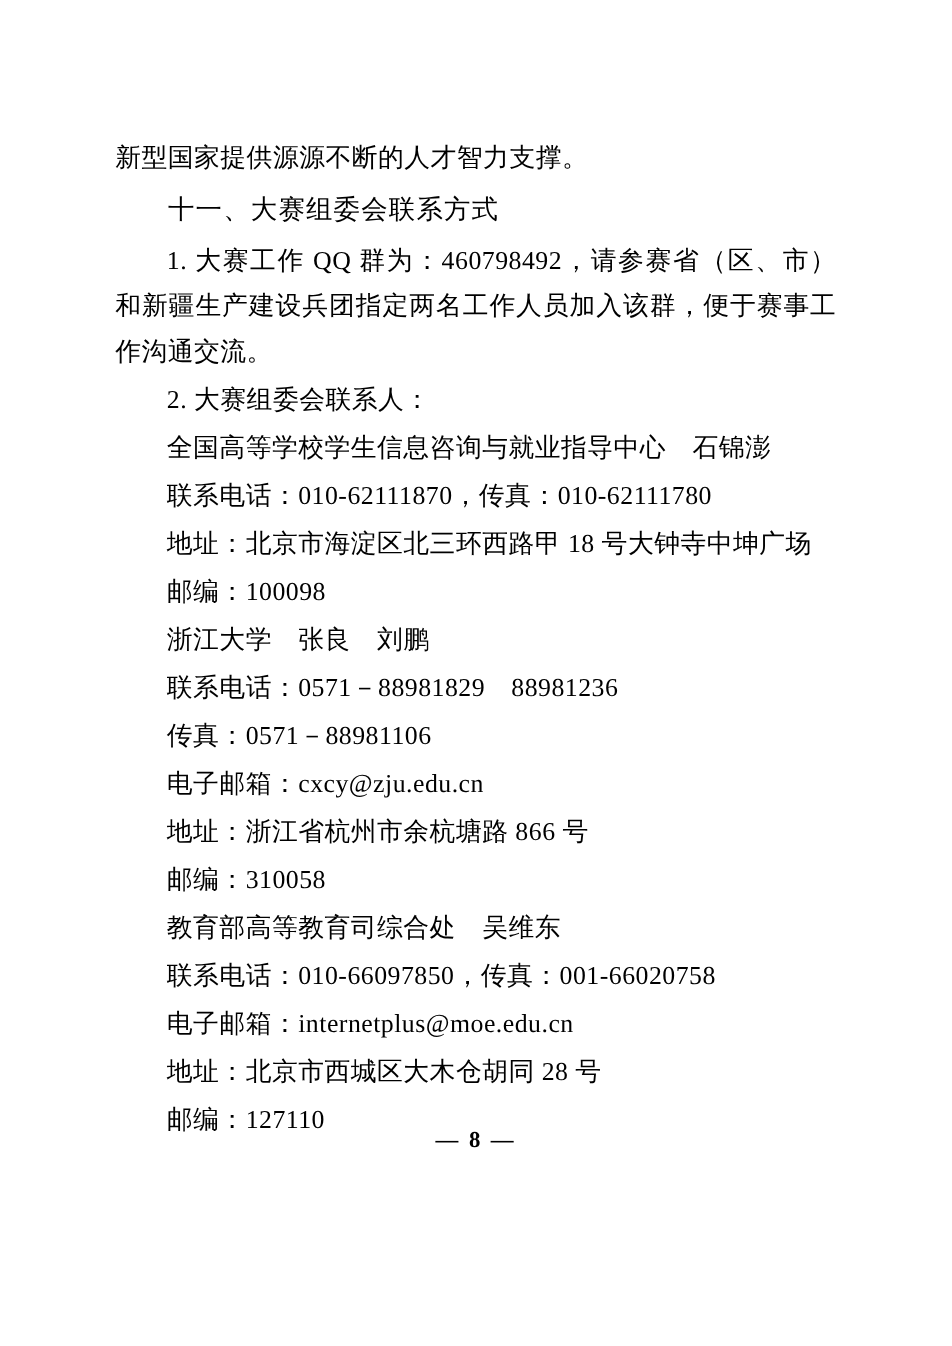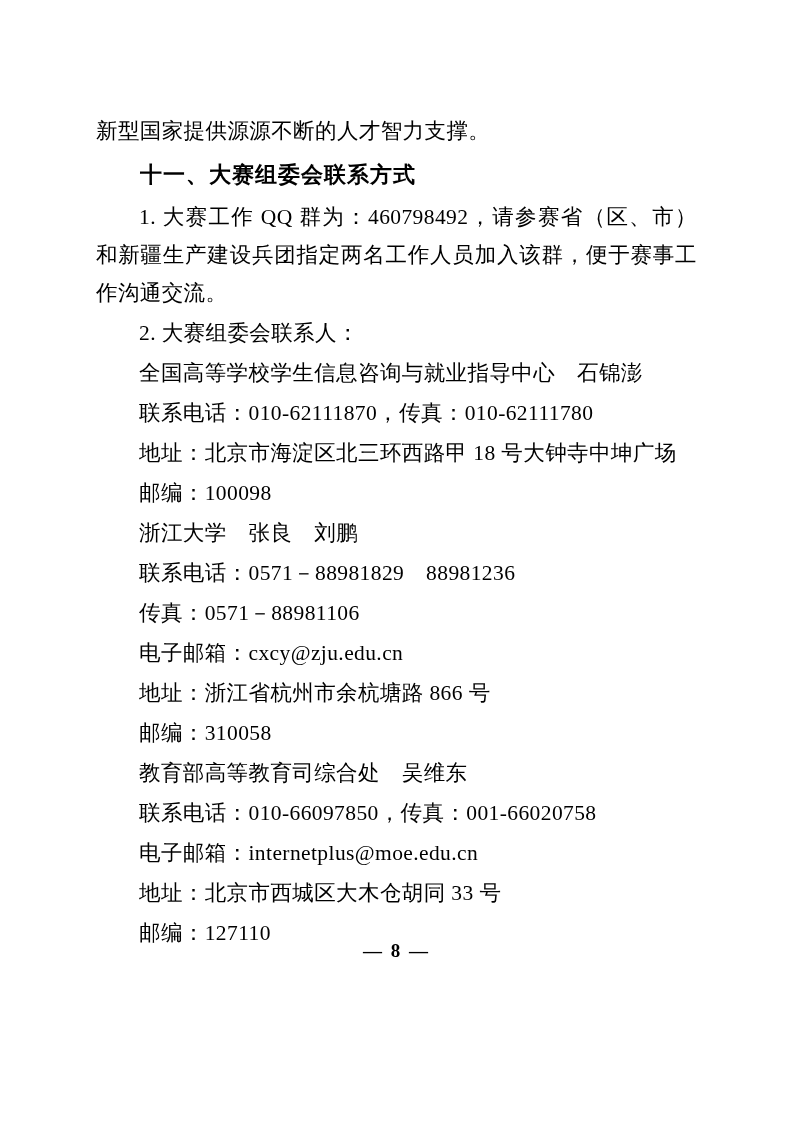--- a/index.html
+++ b/index.html
@@ -28,21 +28,21 @@
     font-size: 21.5px;
     line-height: 38px;
     letter-spacing: 0.4px;
   }
   .line-continued {
     margin: 0 0 2px 0;
     text-align: justify;
   }
   .section-heading {
     margin: 6px 0 4px 0;
-    font-weight: bold;
+    font-weight: normal;
     font-size: 22px;
     text-indent: 2em;
     letter-spacing: 1px;
   }
   .para {
     margin: 0 0 2px 0;
     text-indent: 2em;
     text-align: justify;
     text-justify: inter-ideograph;
   }
@@ -82,19 +82,19 @@
     <p class="contact-line">邮编：100098</p>
     <p class="contact-line">浙江大学　张良　刘鹏</p>
     <p class="contact-line">联系电话：0571－88981829　88981236</p>
     <p class="contact-line">传真：0571－88981106</p>
     <p class="contact-line">电子邮箱：cxcy@zju.edu.cn</p>
     <p class="contact-line">地址：浙江省杭州市余杭塘路 866 号</p>
     <p class="contact-line">邮编：310058</p>
     <p class="contact-line">教育部高等教育司综合处　吴维东</p>
     <p class="contact-line">联系电话：010-66097850，传真：001-66020758</p>
     <p class="contact-line">电子邮箱：internetplus@moe.edu.cn</p>
-    <p class="contact-line">地址：北京市西城区大木仓胡同 33 号</p>
+    <p class="contact-line">地址：北京市西城区大木仓胡同 28 号</p>
     <p class="contact-line">邮编：127110</p>
 
   </div>
 
   <div class="footer">— 8 —</div>
 </div>
 
 </body></html>

